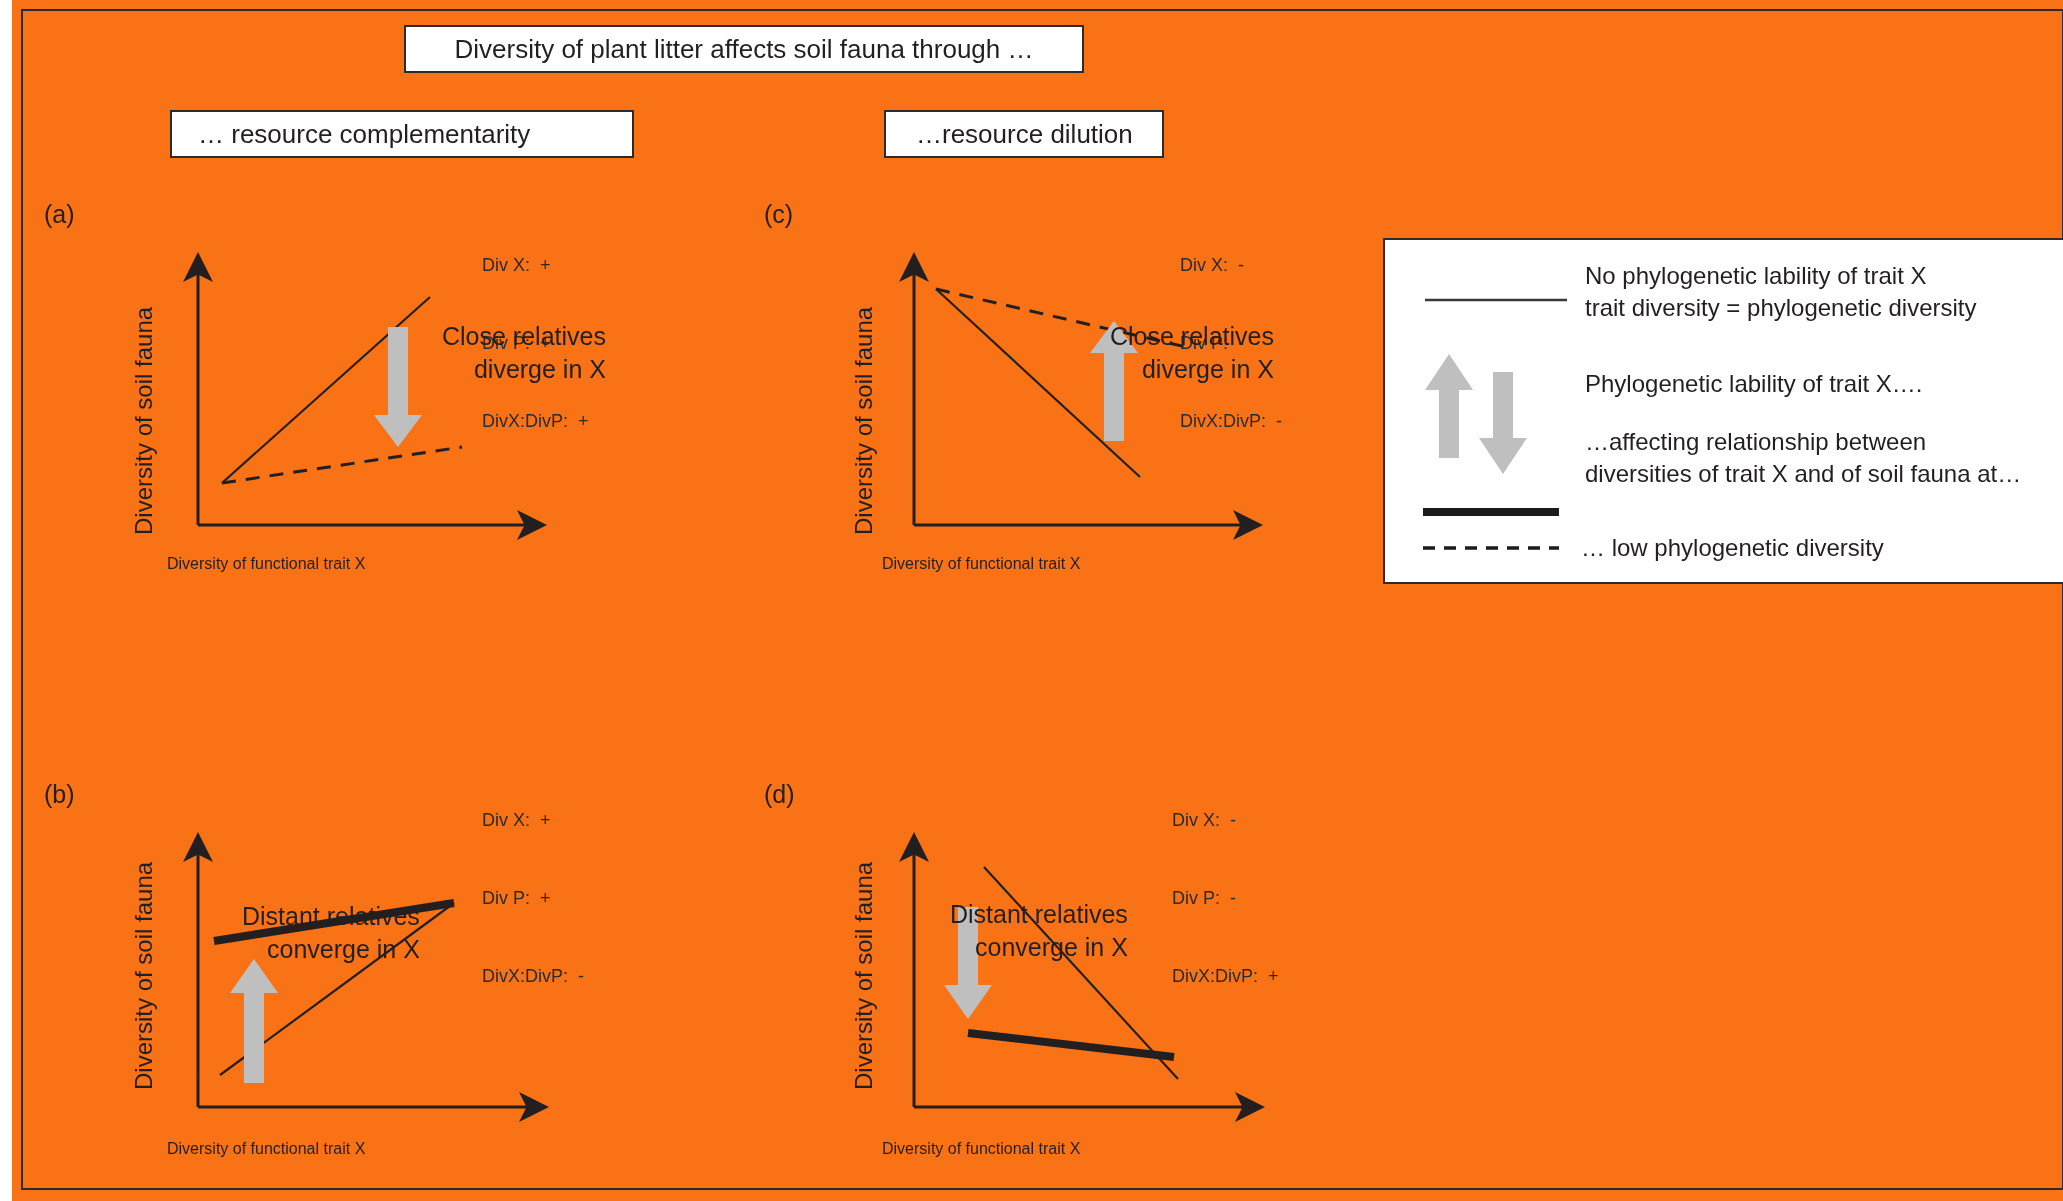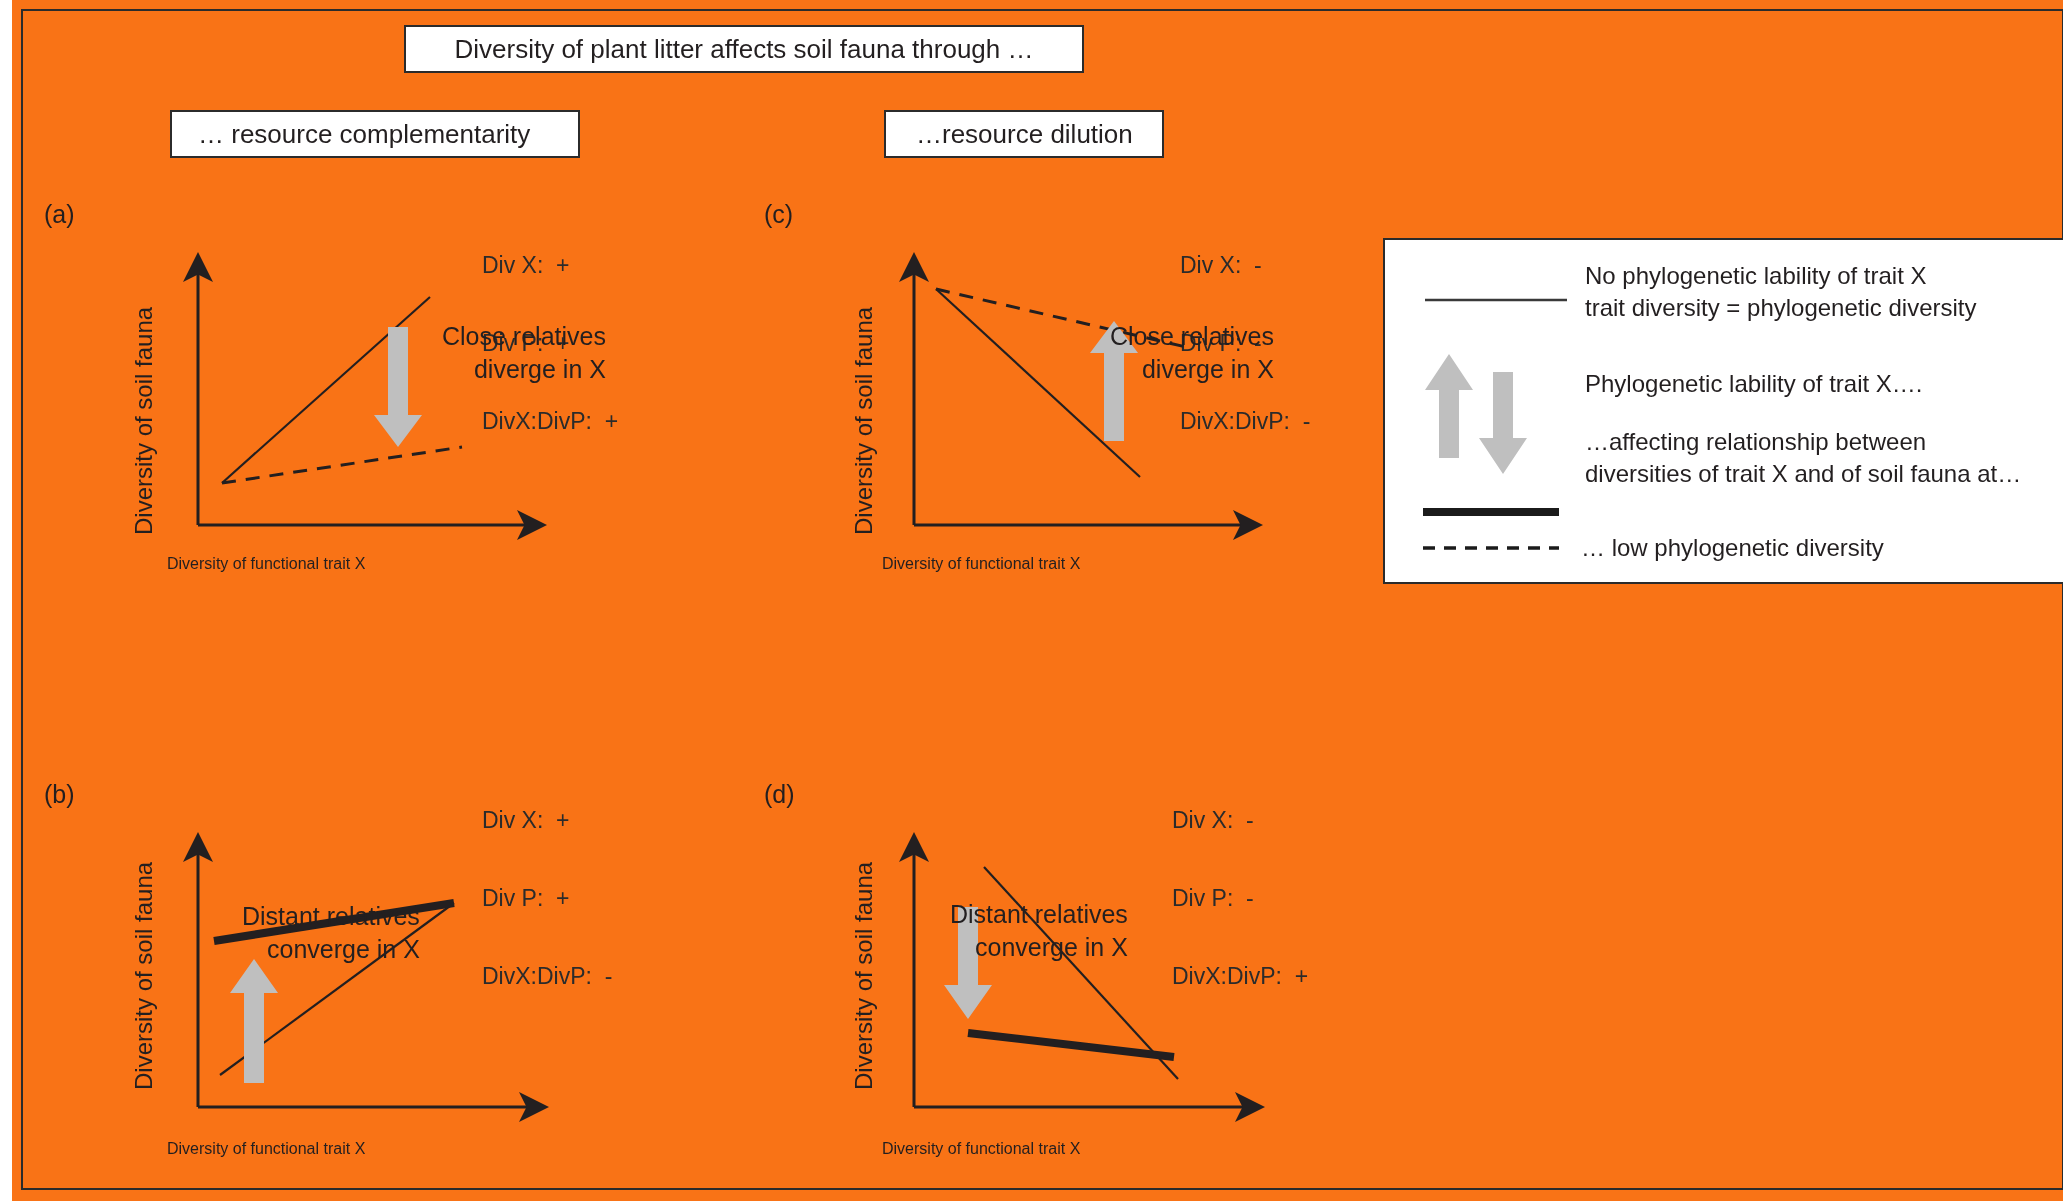--- a/index.html
+++ b/index.html
@@ -36,42 +36,42 @@
     justify-content:center;
     white-space:nowrap;
   }
   .title-box{
     left:392px; top:25px;
     width:680px; height:48px;
     font-size:26px;
   }
   .subtitle-box-a{
     left:158px; top:110px;
-    width:410px; height:48px;
+    width:464px; height:48px;
     font-size:26px;
     justify-content:flex-start;
     padding-left:26px;
   }
   .subtitle-box-c{
     left:872px; top:110px;
     width:280px; height:48px;
     font-size:26px;
     justify-content:flex-start;
     padding-left:30px;
   }
   
   .panel{ position:absolute; }
   .panel-letter{
     position:absolute;
     font-size:25px;
     color:#231f20;
   }
   .stats{
     position:absolute;
-    font-size:23px;
+    font-size:18px;
     line-height:26px;
     color:#2b2b2b;
     white-space:pre;
   }
   .stats div{ white-space:pre; }
   .axis-y-label{
     position:absolute;
     font-size:24px;
     color:#231f20;
     transform:rotate(-90deg);

